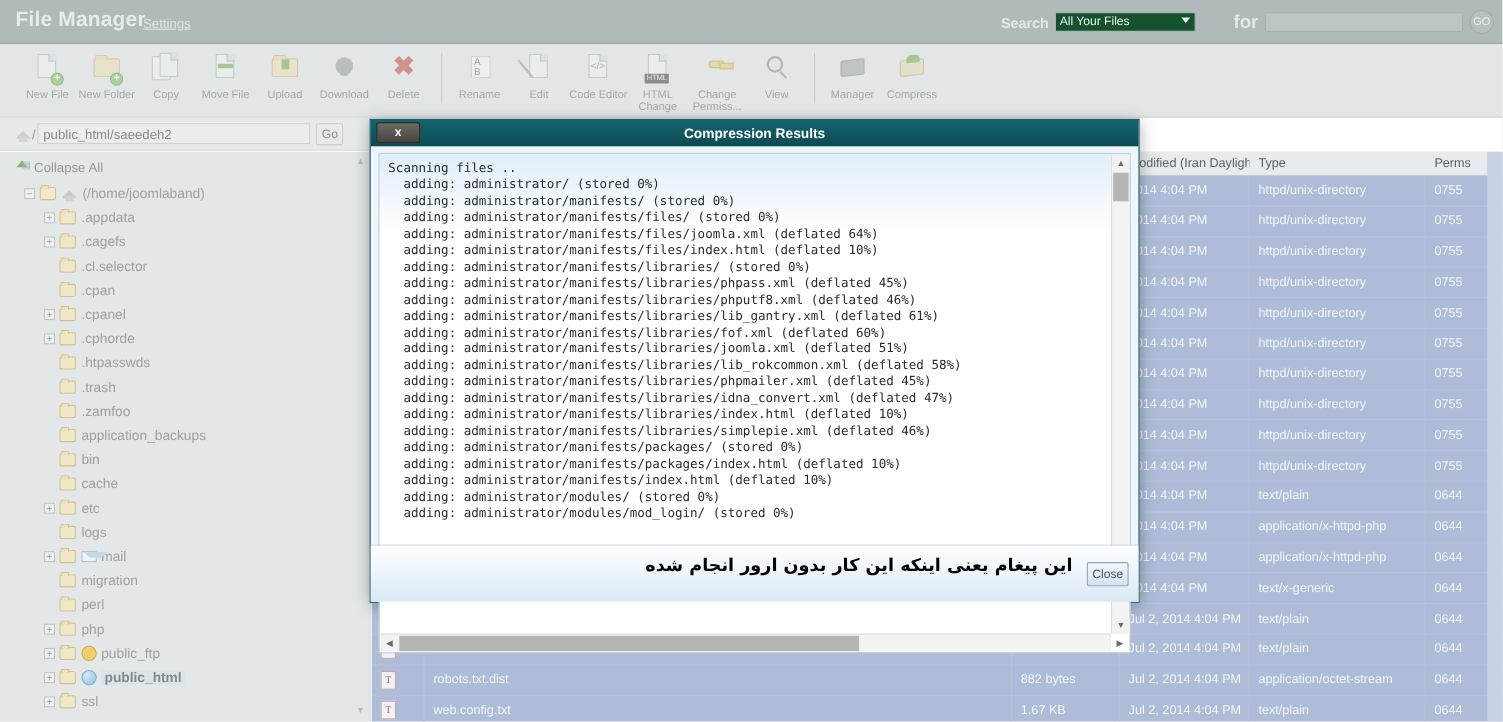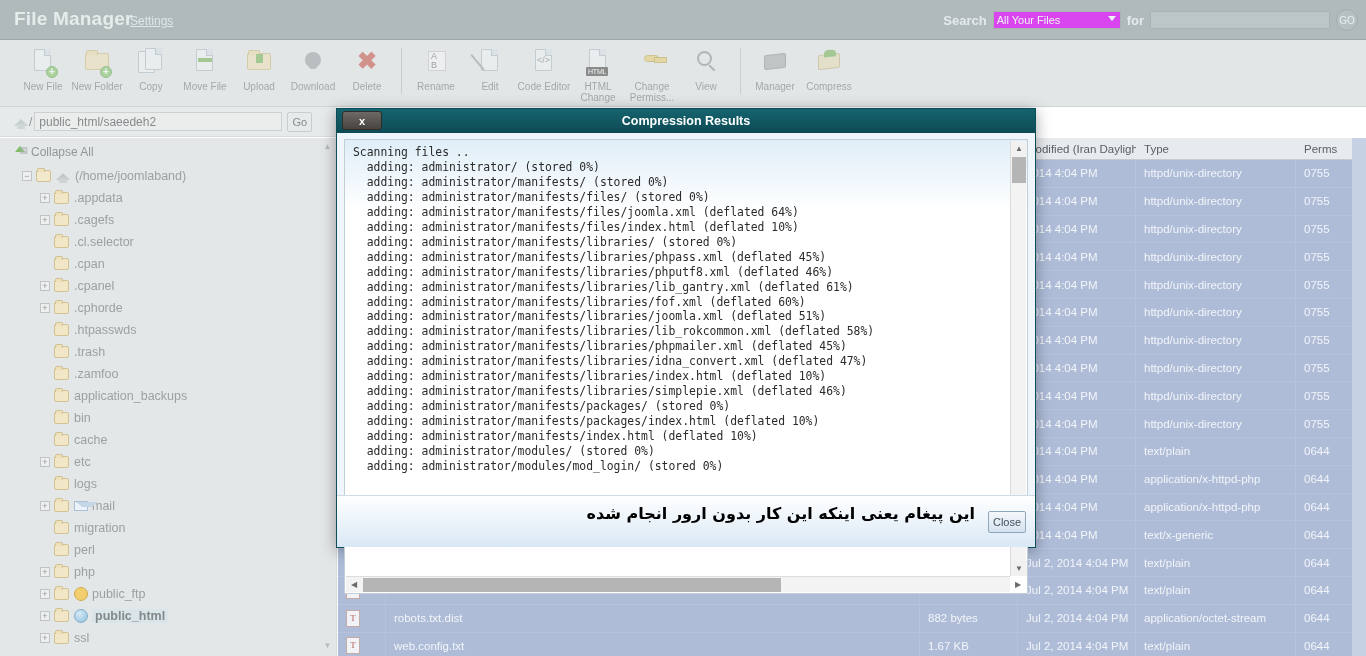--- a/index.html
+++ b/index.html
@@ -57,42 +57,43 @@
     align-items: center;
     gap: 6px;
   }
   .search-label {
     font-size: 13px;
     font-weight: bold;
     color: #e4eaeb;
   }
   .search-select {
     width: 128px; height: 18px;
-    background: #d946ef;
+    background: #14532d;
     border: 1px solid #a9b3b4;
     border-radius: 1px;
     font-size: 11px;
     color: #eef2f3;
     display: flex;
     align-items: center;
     padding: 0 3px;
     position: relative;
   }
   .search-select .caret {
     position: absolute;
     right: 4px; top: 4px;
     width: 0; height: 0;
     border-left: 4px solid transparent;
     border-right: 4px solid transparent;
     border-top: 5px solid #eef2f3;
   }
   .search-for {
-    font-size: 13px;
+    font-size: 17px;
     font-weight: bold;
     color: #e4eaeb;
+    margin-left: 28px;
   }
   .search-input {
     width: 180px; height: 18px;
     background: #bcc6c7;
     border: 1px solid #a9b3b4;
     border-radius: 1px;
   }
   .go-btn {
     width: 22px; height: 22px;
     border-radius: 50%;

